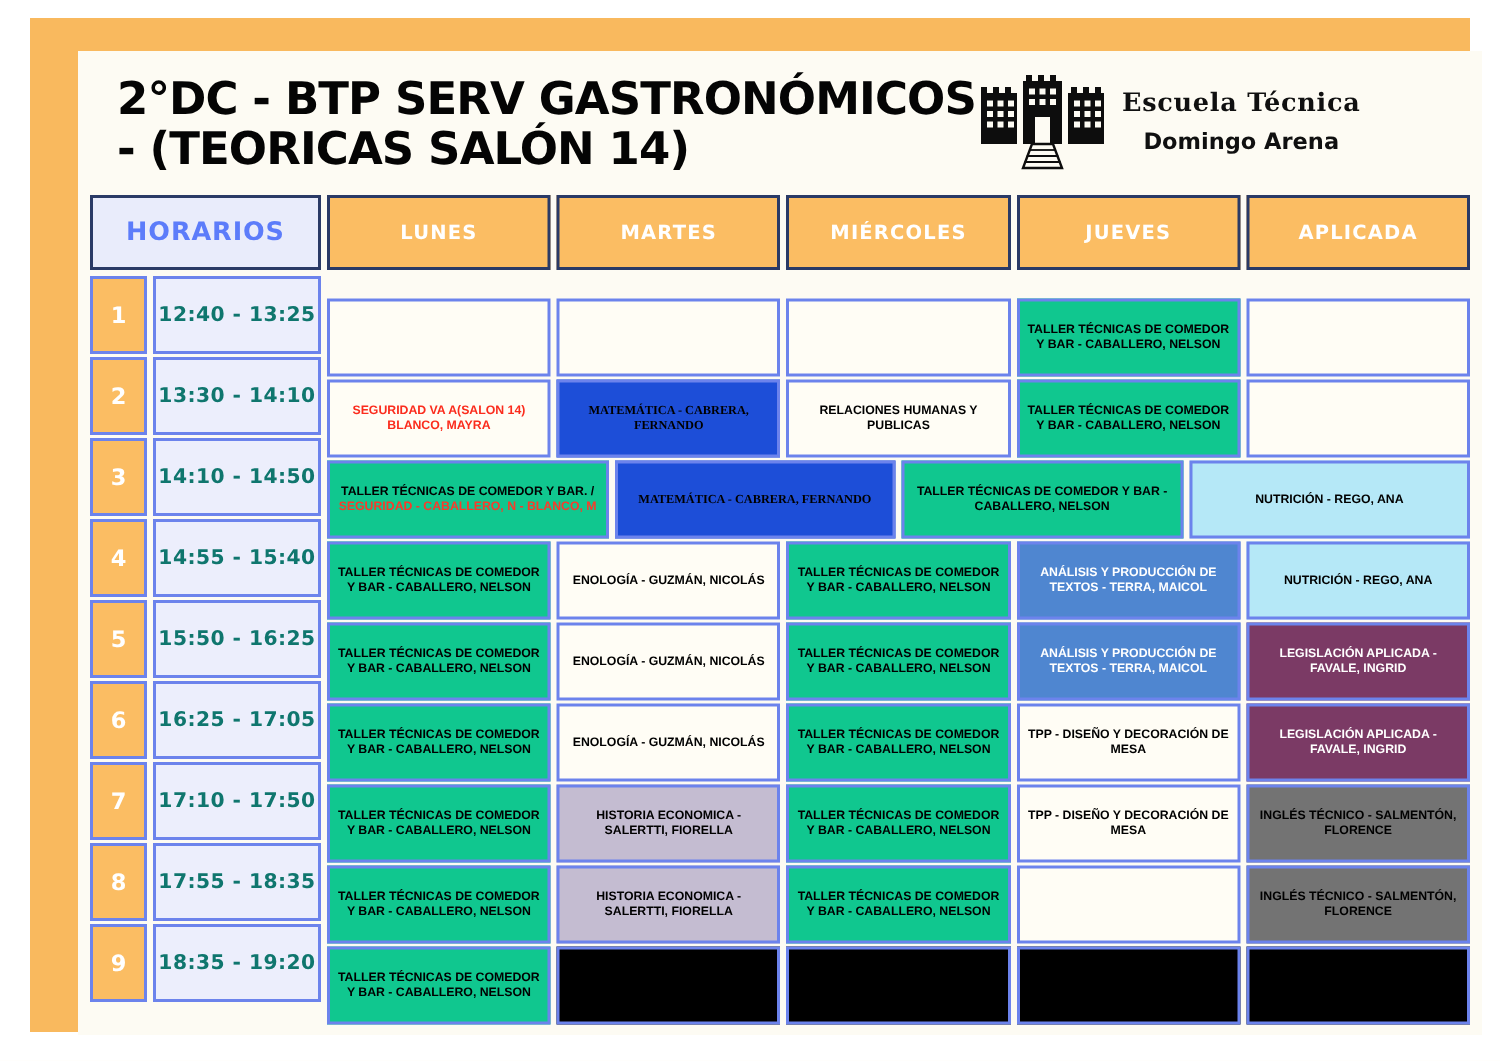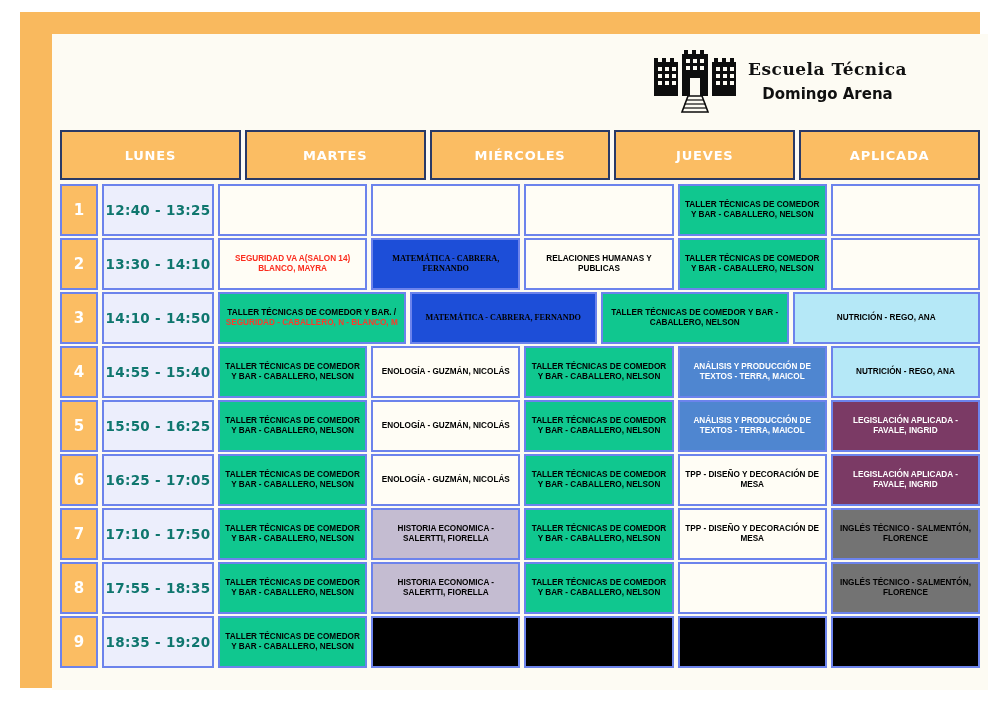--- a/index.html
+++ b/index.html
@@ -113,20 +113,21 @@
     font-family:"DejaVu Sans", sans-serif;
   }
   .c-sub{
     flex:1;height:52px;margin-right:4px;
     border:2px solid #6c83ec;
     padding:2px 3px;
     font-weight:bold;
     font-size:8.2px;
     line-height:9.6px;
     font-family:"Liberation Sans", sans-serif;
+    margin-top:15px;
   }
   .c-sub:last-child{margin-right:0;}
   .c-sub .inner-txt{width:100%;}
   .c-sub .sub-2{display:block;}
 
   
   .bg-white   {background:#fffdf5;color:#000000;}
   .bg-green   {background:#10c78f;color:#000000;}
   .bg-yellow  {background:#1d4ed8;color:#000000;font-family:Liberation Serif, serif;}
   .bg-blue    {background:#4f86d0;color:#ffffff;}
@@ -139,20 +140,24 @@
   .txt-redo   {color:#fb3a2a;}
 </style>
 </head>
 <body>
 
 <div class="page">
   <div class="orange-frame">
     <div class="inner">
 
       <div class="head">
+        <div class="title-wrap">
+          <div class="title-line">2°DC - BTP SERV GASTRONÓMICOS</div>
+          <div class="title-line">- (TEORICAS SALÓN 14)</div>
+        </div>
 
         <div class="brand">
           <span>
             <svg class="logo-svg" width="86" height="66" viewBox="0 0 86 66" xmlns="http://www.w3.org/2000/svg">
               <g fill="#0d0d0d">
                 <rect x="2" y="14" width="24" height="34"></rect>
                 <rect x="30" y="6" width="26" height="42"></rect>
                 <rect x="60" y="14" width="24" height="34"></rect>
                 <rect x="2" y="10" width="4" height="4"></rect>
                   <rect x="10" y="10" width="4" height="4"></rect>
@@ -203,20 +208,21 @@
           </span>
           <div class="brand-text">
             <div class="brand-1">Escuela Técnica</div>
             <div class="brand-2">Domingo Arena</div>
           </div>
         </div>
       </div>
 
       <div class="grid">
         <div class="row hrow">
+          <div class="cell h-horarios">HORARIOS</div>
           <div class="cell h-day">LUNES</div>
           <div class="cell h-day">MARTES</div>
           <div class="cell h-day">MIÉRCOLES</div>
           <div class="cell h-day">JUEVES</div>
           <div class="cell h-day">APLICADA</div>
         </div>
         <div id="body-rows">
             <div class="row brow">
               <div class="cell c-num">1</div>
               <div class="cell c-time">12:40 - 13:25</div>

